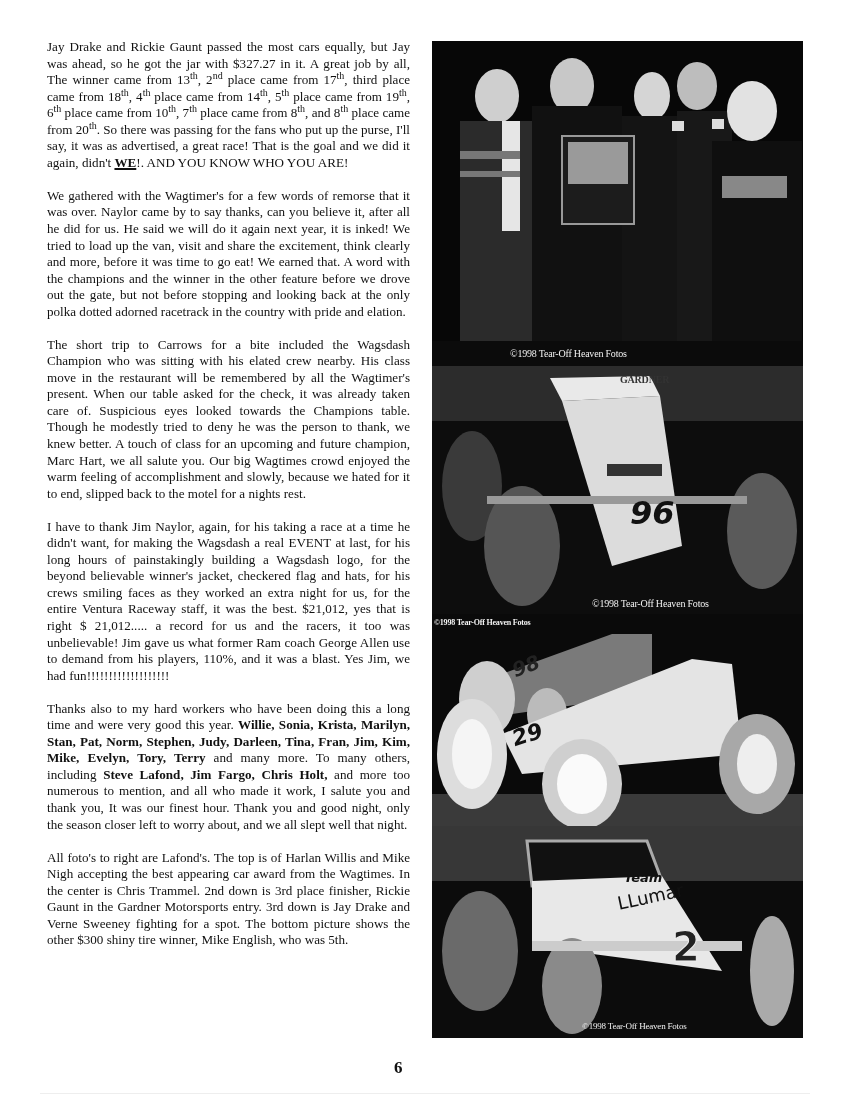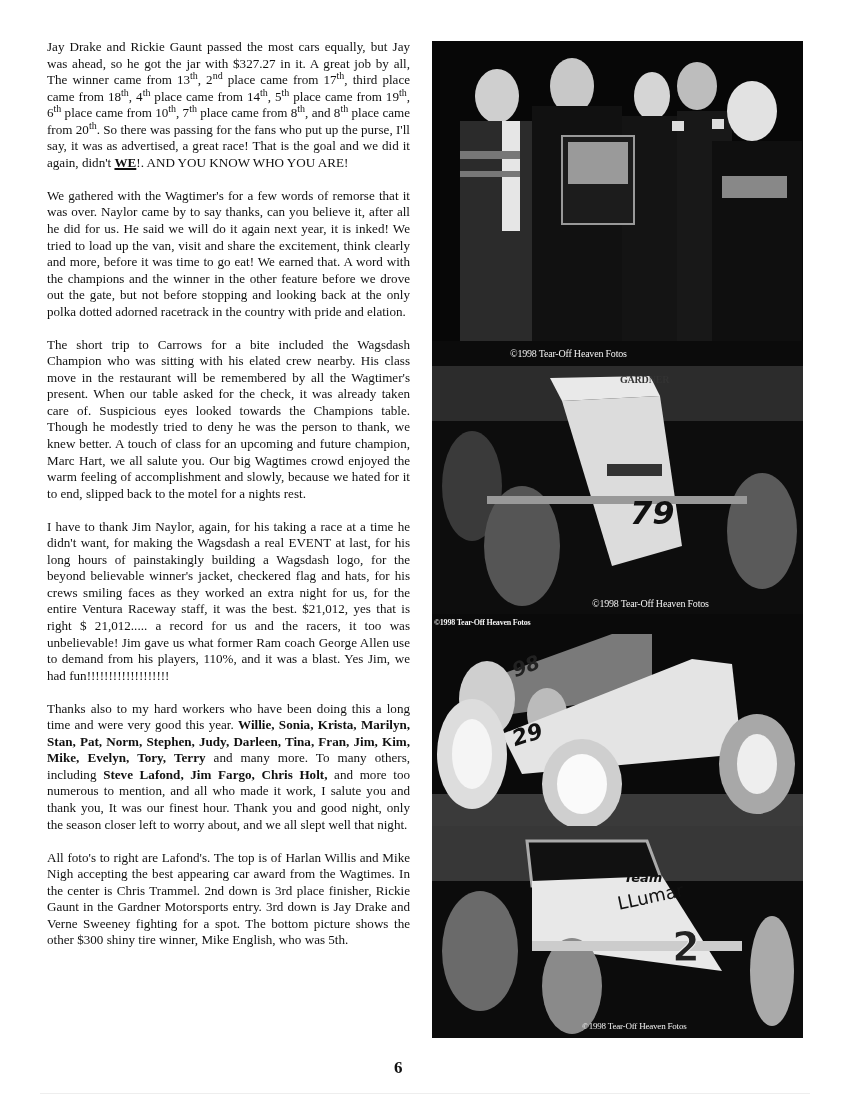--- a/index.html
+++ b/index.html
@@ -90,21 +90,21 @@
 
       <polygon points="130,35 228,30 250,180 180,200" fill="#dcdcdc"></polygon>
       <rect x="175" y="98" width="55" height="12" fill="#333"></rect>
 
       <ellipse cx="40" cy="120" rx="30" ry="55" fill="#3a3a3a"></ellipse>
       <ellipse cx="90" cy="180" rx="38" ry="60" fill="#555"></ellipse>
       <ellipse cx="330" cy="165" rx="35" ry="58" fill="#5a5a5a"></ellipse>
       <rect x="55" y="130" width="260" height="8" fill="#999"></rect>
     </svg>
     <span class="caption" style="left:188px;top:8px;font-size:10px;color:#333;font-weight:bold;">GARDNER</span>
-    <span style="position:absolute;left:198px;top:128px;font-family:'DejaVu Sans',sans-serif;font-style:italic;font-weight:bold;font-size:32px;color:#111;">79</span>
+    <span style="position:absolute;left:198px;top:128px;font-family:'DejaVu Sans',sans-serif;font-style:italic;font-weight:bold;font-size:32px;color:#111;">96</span>
     <span class="caption" style="left:160px;top:232px;">©1998 Tear-Off Heaven Fotos</span>
   </div>
 
   <div class="photo" style="top:573px;height:212px;">
     <svg width="371" height="212" viewBox="0 0 371 212">
       <rect width="371" height="212" fill="#0a0a0a"></rect>
       <rect y="180" width="371" height="32" fill="#3a3a3a"></rect>
 
       <polygon points="70,60 180,20 220,20 220,80 80,100" fill="#7a7a7a"></polygon>
       <ellipse cx="55" cy="85" rx="28" ry="38" fill="#cfcfcf"></ellipse>

